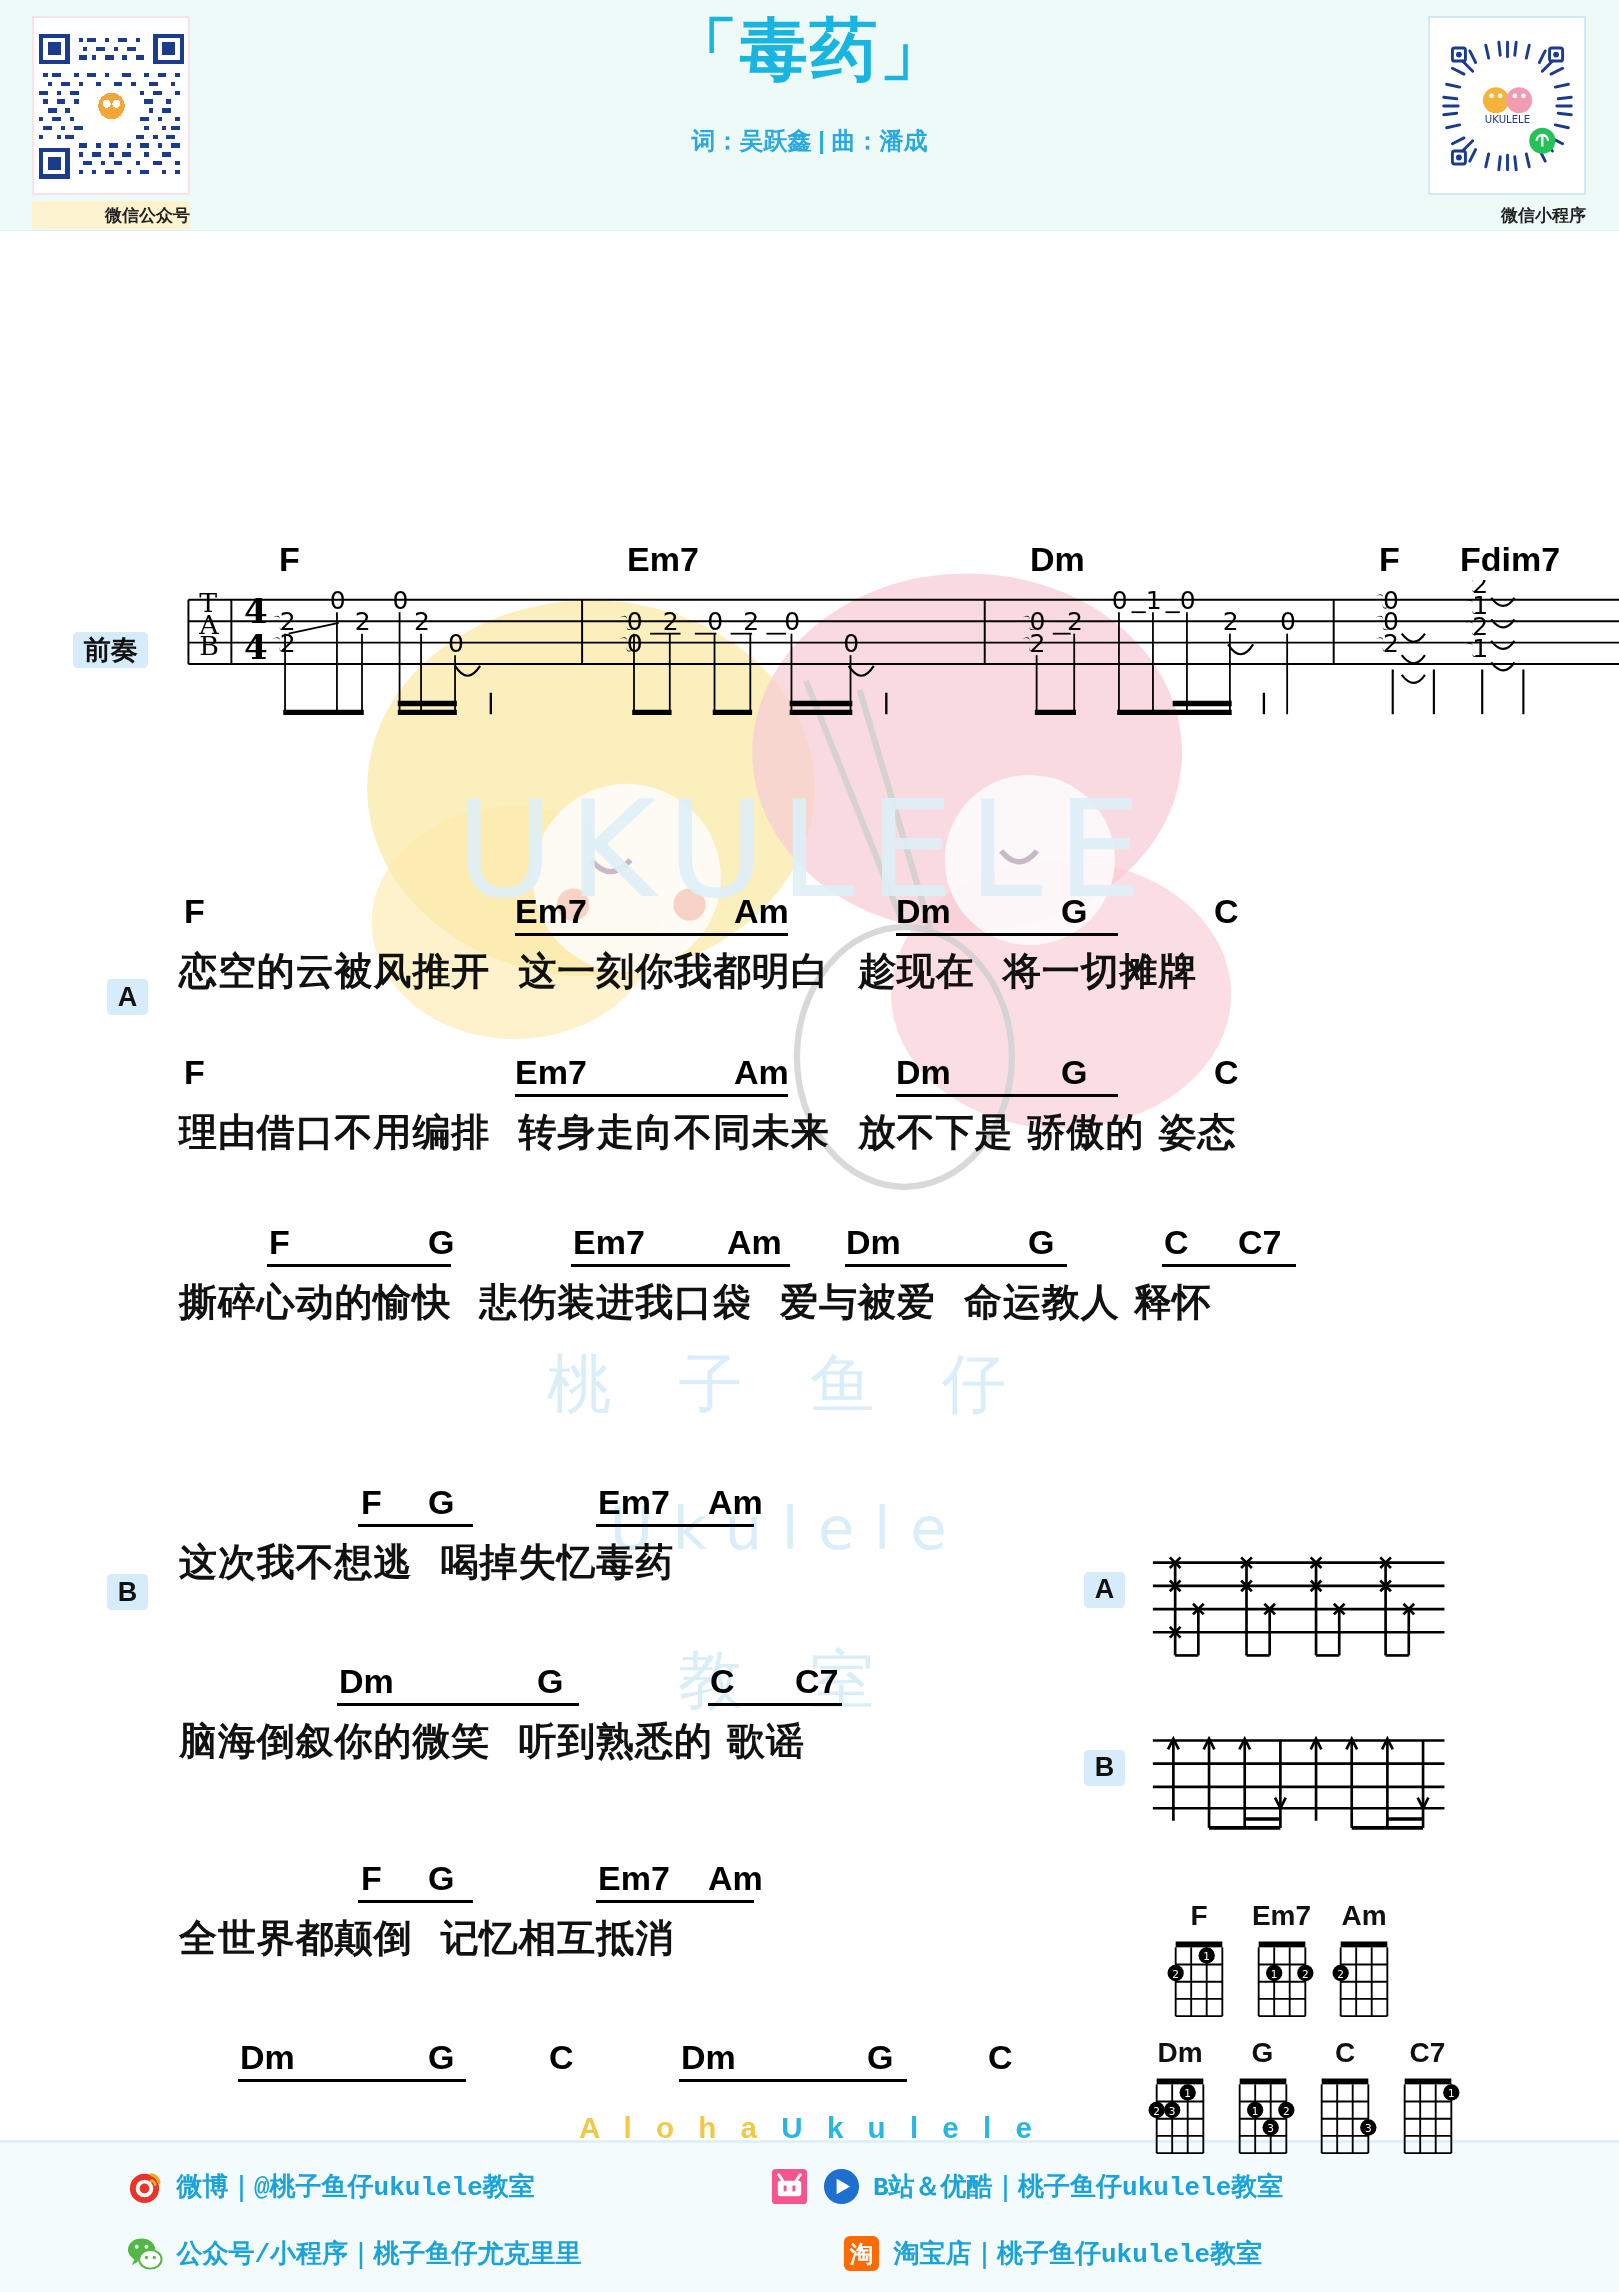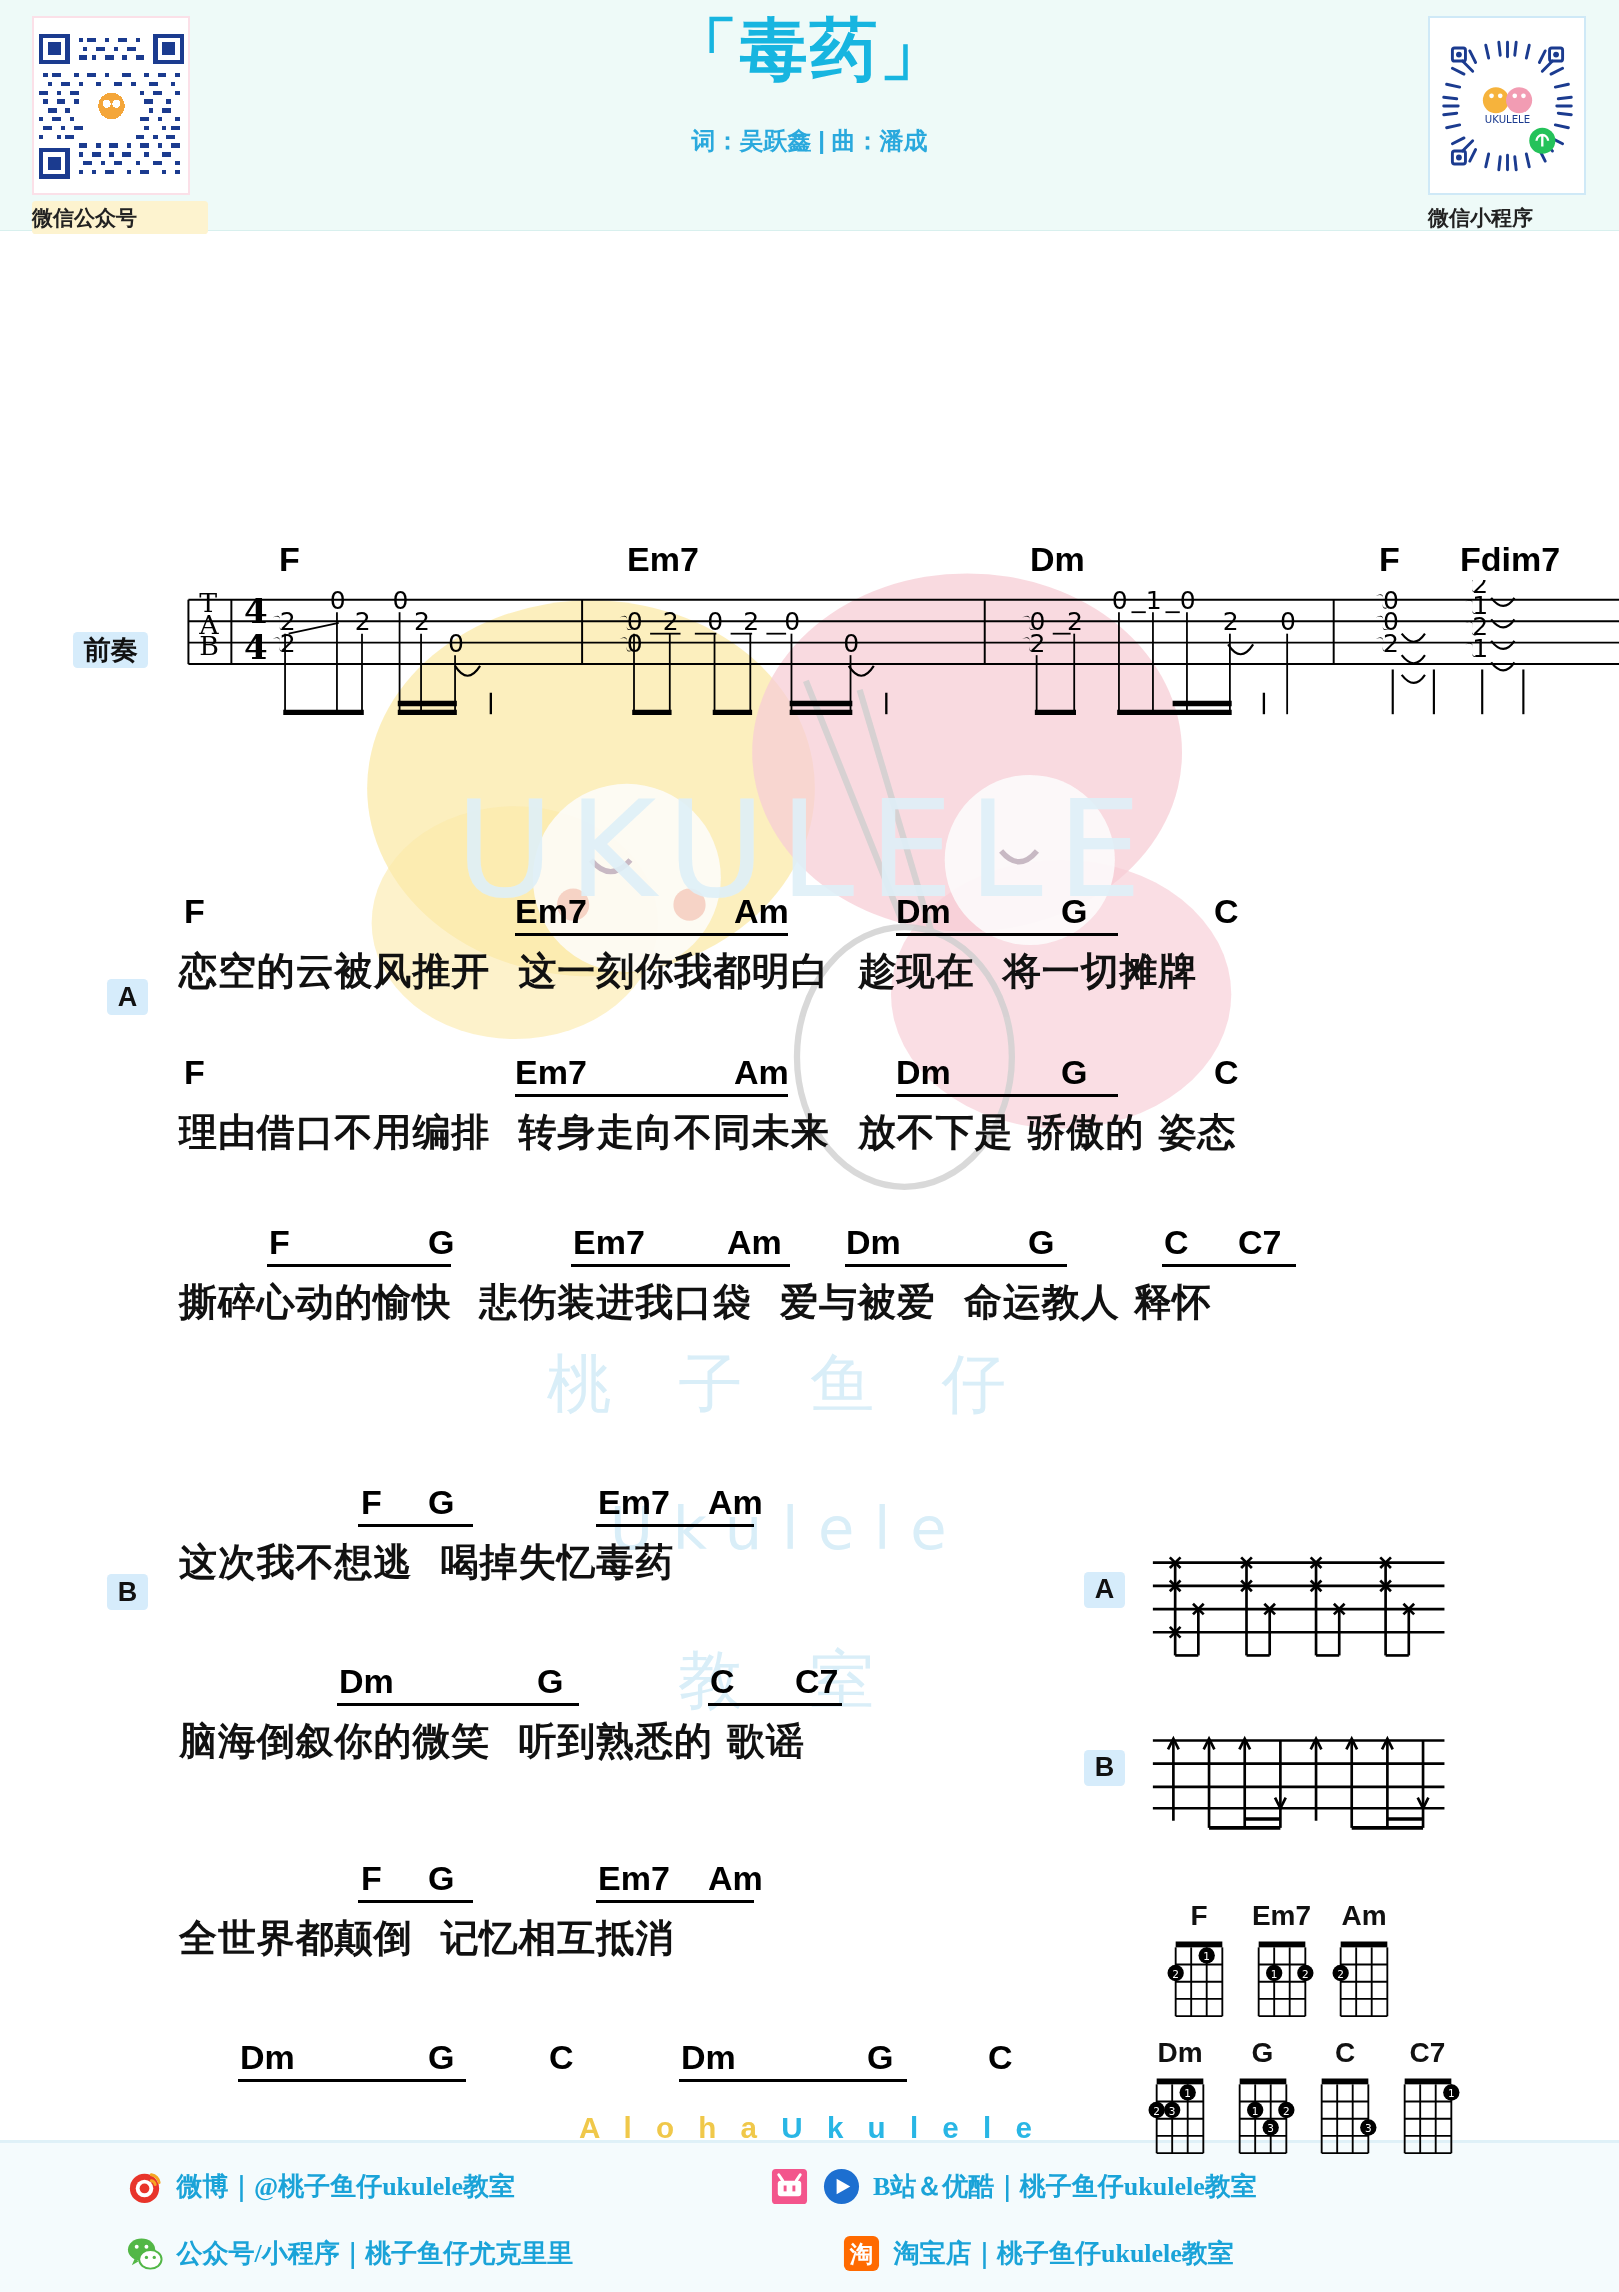--- a/index.html
+++ b/index.html
@@ -22,22 +22,22 @@
     position:absolute; top:16px;
     width:158px; height:179px;
     background:#fff; border:2.7px solid #fbe0e8;
     padding:4.5px;
   }
   .qr-box.left { left:32px; }
   .qr-box.right { left:1428px; border-color:#cfe9f7; }
   .qr-canvas { width:100%; height:100%; display:block; }
   .qr-label {
     position:absolute; top:201px;
-    width:176px; text-align:left;
-    font-size:21px; color:#222; font-weight:bold;
+    width:158px; text-align:right;
+    font-size:17px; color:#222; font-weight:bold;
     padding:2.7px 0; border-radius:3.6px;
   }
   .qr-label.left { left:32px; background:#fdf3cf; }
   .qr-label.right { left:1428px; background:transparent; }
 
   .title-main {
     position:absolute; left:0; right:0; top:16px;
     text-align:center;
     font-size:68px; font-weight:bold;
     color:#17b5e0; letter-spacing:1.8px;
@@ -108,21 +108,21 @@
     background:#f4fbfd;
   }
   .aloha {
     position:absolute; left:0; right:0; top:-29px; text-align:center;
     font-size:29.6px; letter-spacing:8px; font-weight:bold;
     color:#f0c84a;
   }
   .aloha .uk { color:#29b6e5; }
   .foot-row { position:absolute; display:flex; align-items:center; gap:12.5px; }
   .foot-text { font-size:26px; font-weight:bold; color:#1aa3d8; white-space:nowrap;
-               font-family:Liberation Serif, serif; }
+               font-family:Liberation Mono, monospace; }
   .ico { width:39px; height:39px; flex:0 0 39px; display:block; }
   .divline { position:absolute; left:0; top:0; width:1619px; height:2.7px; background:#dff1f8; }
 </style>
 </head>
 <body>
 
 <svg class="bg-art" viewBox="0 0 1808 2560">
 
   <ellipse cx="660" cy="880" rx="250" ry="210" fill="#fbe9a8" opacity="0.75"></ellipse>
   <ellipse cx="1080" cy="840" rx="240" ry="200" fill="#f7cdd6" opacity="0.75"></ellipse>

